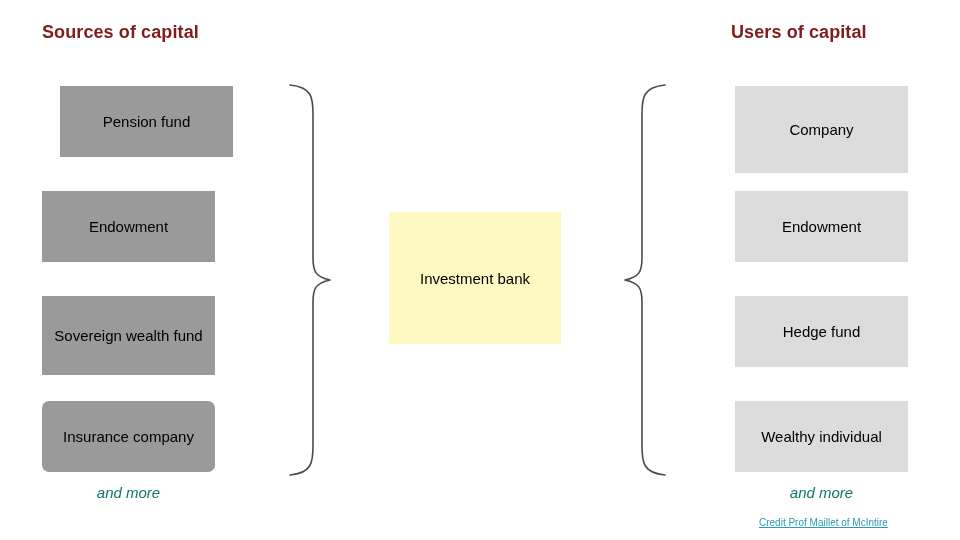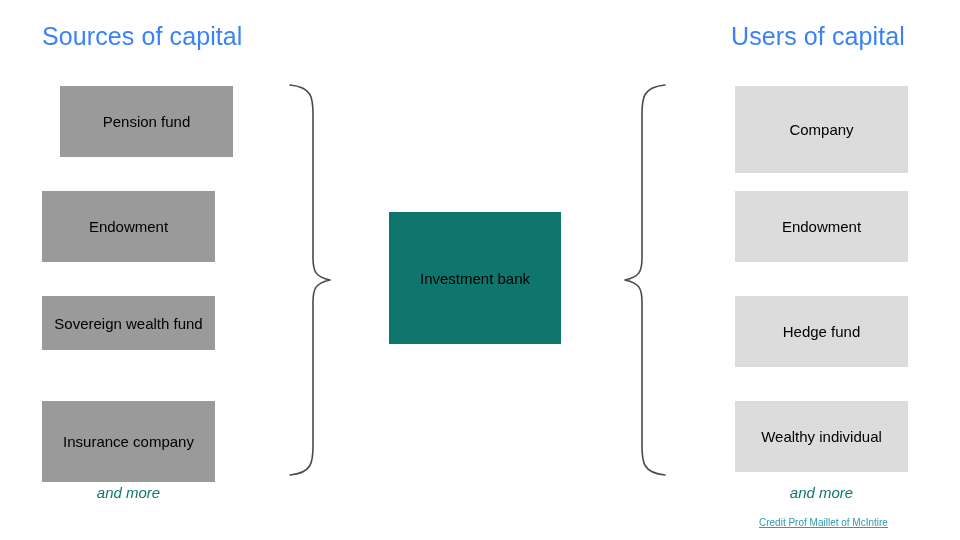--- a/index.html
+++ b/index.html
@@ -18,23 +18,23 @@
 
   .stage {
     position: absolute;
     left: 0; top: 0;
     width: 960px;
     height: 540px;
   }
 
   .col-title {
     position: absolute;
-    font-size: 25px;
-    font-weight: normal;
-    color: #3b82f6;
+    font-size: 18px;
+    font-weight: bold;
+    color: #7f1d1d;
     letter-spacing: 0.1px;
     white-space: nowrap;
   }
   #title-sources { left: 42px; top: 22px; }
   #title-users   { left: 731px; top: 22px; }
 
   .node {
     position: absolute;
     display: flex;
     align-items: center;
@@ -42,28 +42,28 @@
     text-align: center;
     font-size: 15px;
     line-height: 21px;
     color: #000;
     box-sizing: border-box;
     padding: 2px 8px;
   }
 
   .node-source { background: #9a9a9a; }
   .node-user   { background: #dcdcdc; }
-  .node-center { background: #0f766e; }
+  .node-center { background: #fef9c3; }
 
   
   .node-source { left: 42px; width: 173px; }
   #node-pension    { top: 86px;  height: 71px; margin-left: 18px; }
   #node-endowment  { top: 191px; height: 71px; }
-  #node-swf        { top: 296px; height: 54px; justify-content: center; }
-  #node-insurance  { top: 401px; height: 81px; }
+  #node-swf        { top: 296px; height: 79px; justify-content: center; }
+  #node-insurance  { top: 401px; height: 71px; border-radius: 7px; }
 
   
   .node-user { left: 735px; width: 173px; }
   #node-company    { top: 86px;  height: 87px; }
   #node-government { top: 191px; height: 71px; }
   #node-hedge      { top: 296px; height: 71px; }
   #node-wealthy    { top: 401px; height: 71px; }
 
   
   #node-investment-bank {

